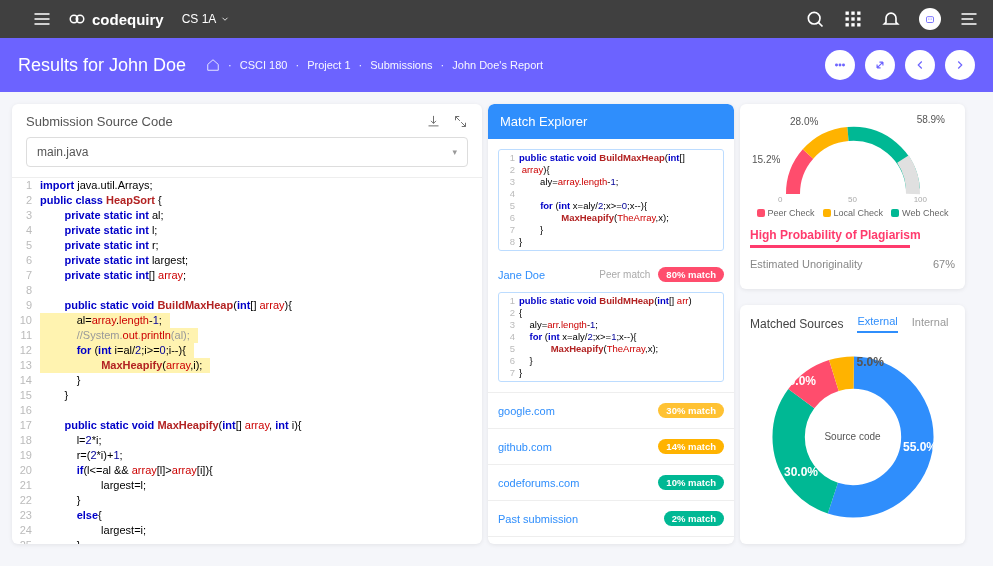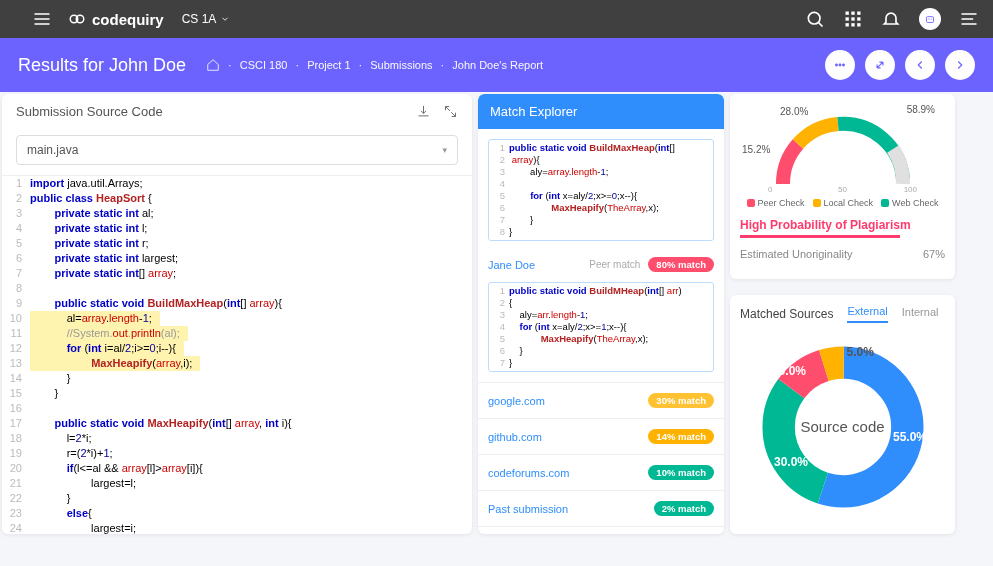--- a/index.html
+++ b/index.html
@@ -14,28 +14,28 @@
 .avatar{width:22px;height:22px;border-radius:50%;background:#fff;margin-left:18px;display:flex;align-items:center;justify-content:center}
 
 .subhead{background:#6c63ff;height:54px;display:flex;align-items:center;padding:0 18px;color:#fff}
 .sh-title{font-size:18px;font-weight:500}
 .crumbs{margin-left:20px;display:flex;align-items:center;font-size:11px;opacity:.95;gap:8px}
 .crumbs svg{width:14px;height:14px}
 .cbtns{margin-left:auto;display:flex;gap:10px}
 .cbtn{width:30px;height:30px;border-radius:50%;background:#fff;display:flex;align-items:center;justify-content:center;cursor:pointer}
 .cbtn svg{width:14px;height:14px;stroke:#6c63ff;fill:none;stroke-width:2}
 
-.main{display:flex;gap:6px;padding:2px}
+.main{display:flex;gap:6px;padding:12px}
 .card{background:#fff;border-radius:6px;box-shadow:0 1px 4px rgba(0,0,0,.08)}
 .src{width:470px;height:440px;display:flex;flex-direction:column}
 .src-head{display:flex;align-items:center;padding:10px 14px 8px}
 .src-title{font-size:13px;color:#555}
 .src-head .spacer{flex:1}
 .hico{width:15px;height:15px;margin-left:12px;cursor:pointer;stroke:#666;fill:none;stroke-width:1.5}
-.file-dd{margin:8px 14px 10px;border:1px solid #ddd;border-radius:4px;padding:7px 10px;font-size:12px;color:#555;display:flex;align-items:center;cursor:pointer}
+.file-dd{margin:0 14px 10px;border:1px solid #ddd;border-radius:4px;padding:7px 10px;font-size:12px;color:#555;display:flex;align-items:center;cursor:pointer}
 .file-dd::after{content:"▾";margin-left:auto;color:#999;font-size:9px}
 .code-wrap{flex:1;overflow:auto;border-top:1px solid #eee}
 .codeln{display:flex;font:11px/15px Consolas,Menlo,monospace}
 .ln{width:28px;text-align:right;padding-right:8px;color:#bbb;user-select:none;flex-shrink:0}
 .lc{white-space:pre;padding-right:8px}
 .kw{color:#0000c8;font-weight:bold}
 .fn{color:#b22222;font-weight:bold}
 .prop{color:#c00}
 .num{color:#009}
 .cmt{color:#999}
@@ -68,21 +68,21 @@
 .est span:last-child{margin-left:auto}
 
 .srcs{flex:1;padding:10px;display:flex;flex-direction:column}
 .srcs-hd{display:flex;font-size:12px;align-items:center;margin-bottom:6px}
 .srcs-title{font-weight:500;color:#444}
 .tab{margin-left:14px;font-size:11px;padding-bottom:4px;cursor:pointer}
 .tab.active{color:#2f8efc;border-bottom:2px solid #2f8efc}
 .tab.inactive{color:#999}
 .donut{flex:1;position:relative;display:flex;align-items:center;justify-content:center}
 .donut svg{width:170px;height:170px}
-.donut-c{position:absolute;font-size:15px;color:#555;text-align:left}
+.donut-c{position:absolute;font-size:10px;color:#555;text-align:left}
 .dlabel{position:absolute;font-size:12px;color:#fff;font-weight:700}
 .axis{position:absolute;font-size:8px;color:#aaa}
 </style>
 </head>
 <body>
 
 <div class="topbar">
   <svg class="tb-ico menu-ico" viewBox="0 0 24 24">
       <path stroke="#fff" stroke-width="2" d="M3 6h18M3 12h18M3 18h18"></path>
     </svg>

